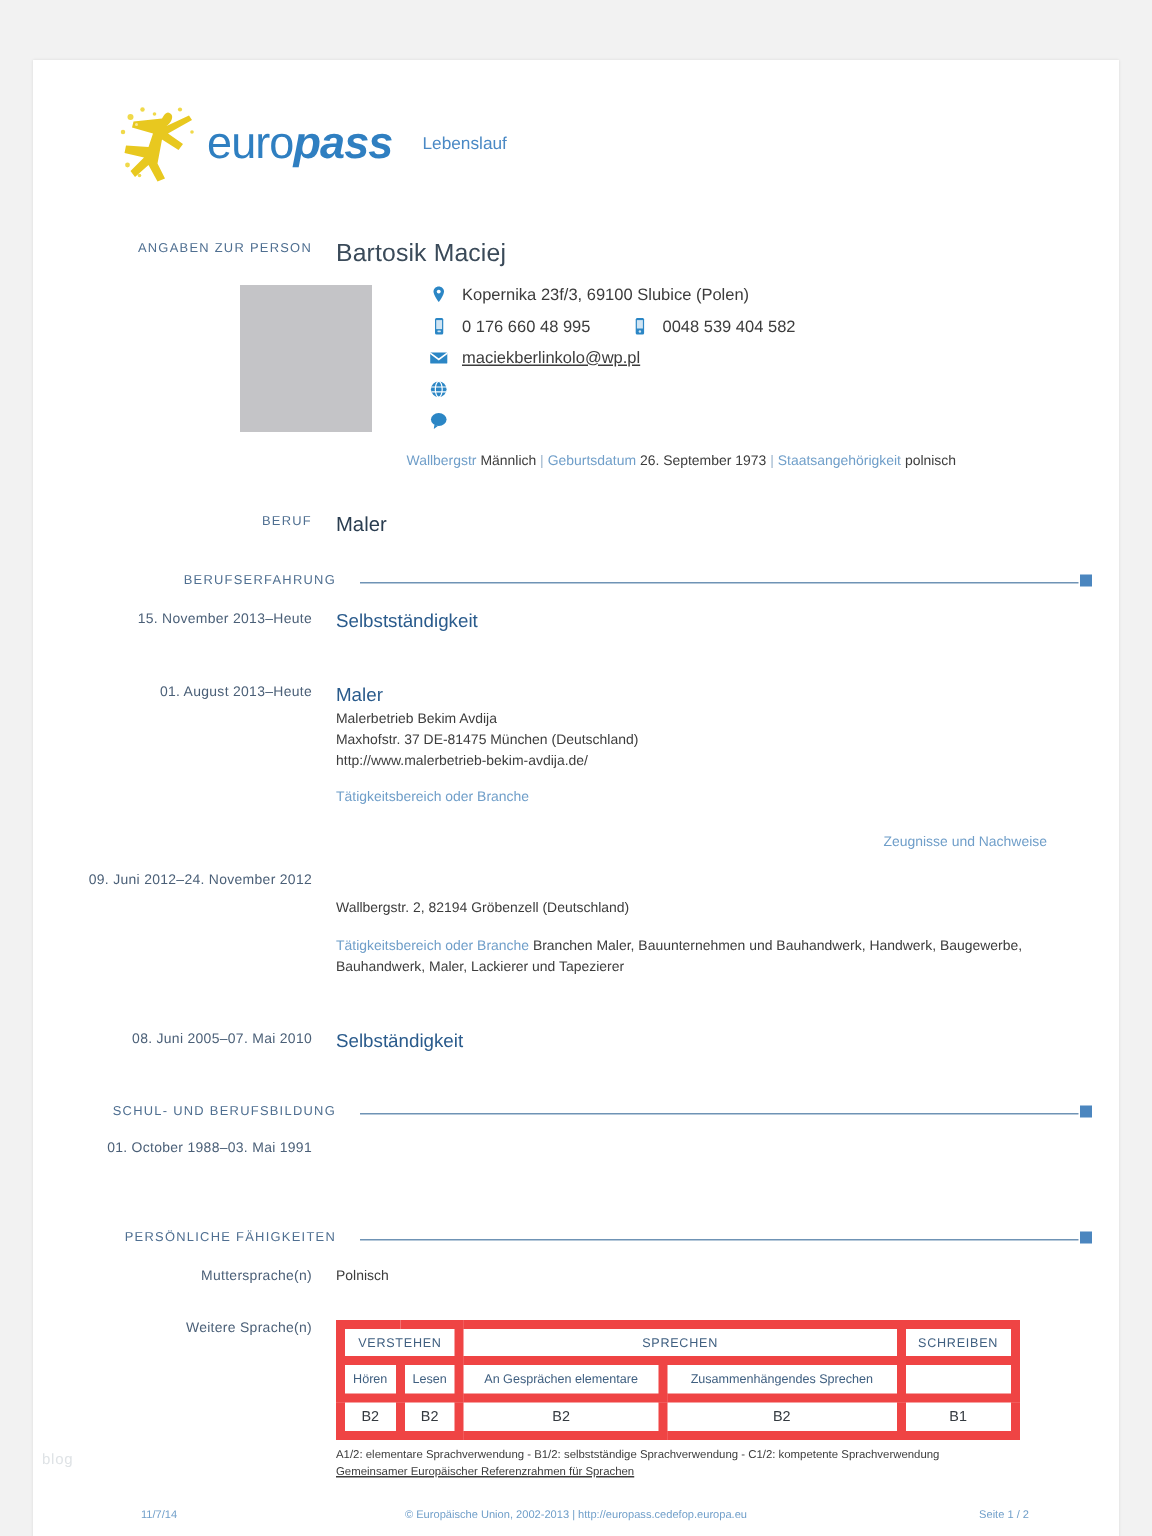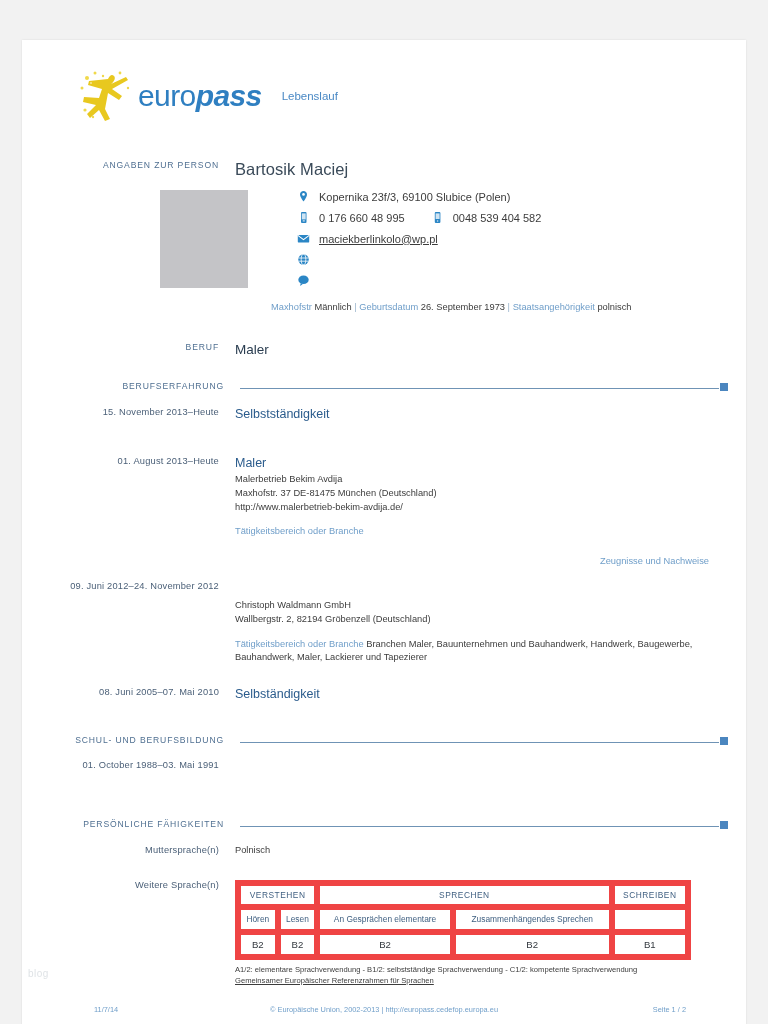--- a/index.html
+++ b/index.html
@@ -21,21 +21,21 @@
   }
 
   
   .header { position: absolute; left: 56px; top: 26px; height: 60px; display: flex; align-items: center; }
   .logo-mark { width: 62px; height: 54px; position: relative; flex: 0 0 auto; }
   .logo-word { font-size: 30px; letter-spacing: -0.6px; color: #2f7fc1; margin-left: -2px; }
   .logo-word .bold { font-weight: bold; font-style: italic; color: #2f7fc1; }
   .logo-sub { margin-left: 20px; font-size: 11.5px; color: #4a89c5; }
 
   
-  .row { position: absolute; display: flex; width: 660px; left: 27px; }
+  .row { position: absolute; display: flex; width: 660px; left: 16px; }
   .lbl {
     width: 186px; flex: 0 0 186px; text-align: right; padding-right: 16px;
     color: #4f6f91; font-size: 8.6px; letter-spacing: 0.85px;
   }
   .lbl.mixed { font-size: 9.3px; letter-spacing: 0.2px; color: #4a5f77; }
   .val { flex: 1 1 auto; }
 
   .name { font-size: 16.5px; color: #3a4a59; letter-spacing: 0.1px; }
   .beruf-val { font-size: 13.5px; color: #2a3d50; }
 
@@ -190,21 +190,21 @@
               <ellipse cx="6.5" cy="5.7" rx="5.2" ry="4.3" fill="#2b86c5"></ellipse>
               <path d="M3.6 9.2 L3.2 12 L6.1 9.8 Z" fill="#2b86c5"></path>
             </svg>
         </span>
       </div>
 
     </div>
   </div>
 
   <div class="meta">
-    <span class="k">Maxhofstr</span>
+    <span class="k">Wallbergstr</span>
     <span>Männlich</span>
     <span class="sep">|</span>
     <span class="k">Geburtsdatum</span>
     <span>26. September 1973</span>
     <span class="sep">|</span>
     <span class="k">Staatsangehörigkeit</span>
     <span>polnisch</span>
   </div>
 
   <div class="row" style="top:302px">
@@ -232,21 +232,20 @@
       <div class="entry-sub">Maxhofstr. 37 DE-81475 München (Deutschland)</div>
       <div class="entry-sub">http://www.malerbetrieb-bekim-avdija.de/</div>
       <div class="entry-branch">Tätigkeitsbereich oder Branche</div>
       <div class="attach" style="margin-top:17px">Zeugnisse und Nachweise</div>
     </div>
   </div>
 
   <div class="row" style="top:541px">
     <div class="lbl mixed">09. Juni 2012–24. November 2012</div>
     <div class="val" style="padding-top:18px">
-      <div class="entry-sub">Christoph Waldmann GmbH</div>
       <div class="entry-sub">Wallbergstr. 2, 82194 Gröbenzell (Deutschland)</div>
       <div class="entry-branch"><span>Tätigkeitsbereich oder Branche</span>
         <span class="bodytext">Branchen Maler, Bauunternehmen und Bauhandwerk, Handwerk, Baugewerbe, Bauhandwerk, Maler, Lackierer und Tapezierer</span></div>
     </div>
   </div>
 
   <div class="row" style="top:647px">
     <div class="lbl mixed">08. Juni 2005–07. Mai 2010</div>
     <div class="val">
       <div class="entry-title">Selbständigkeit</div>

